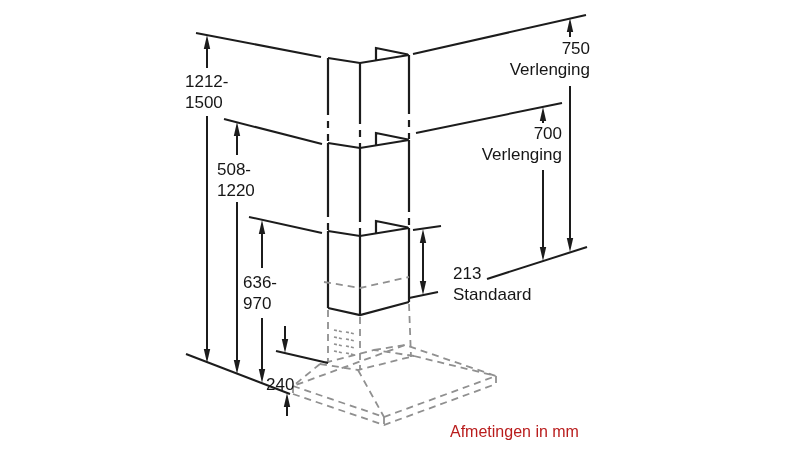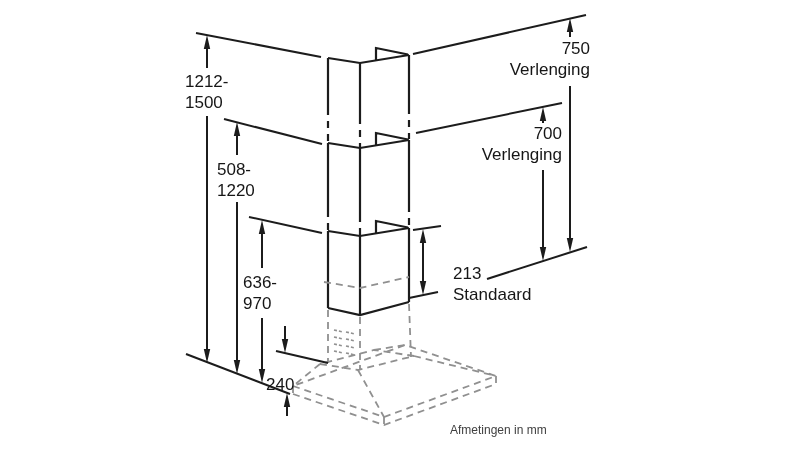--- a/index.html
+++ b/index.html
@@ -2,21 +2,21 @@
 <html><head>
 <meta charset="utf-8">
 <style>
   html,body{margin:0;padding:0;background:#fff;}
   #stage{position:relative;width:800px;height:450px;background:#fff;overflow:hidden;
          font-family:"Liberation Sans", sans-serif;}
   #stage svg{position:absolute;left:0;top:0;}
   .dim-label{position:absolute;font-size:17px;line-height:21px;color:#161616;
              font-family:"Liberation Sans", sans-serif;}
   .dim-label.right{text-align:right;}
-  .caption{position:absolute;font-size:12px;color:#404040;}
+  .caption{position:absolute;font-size:16px;color:#b91c1c;}
 </style>
 </head>
 <body>
 
 <div id="stage">
 
   <svg width="800" height="450" viewBox="0 0 800 450">
 
     <g fill="none" stroke-width="2.2" stroke="#1c1c1c">
       <g>

